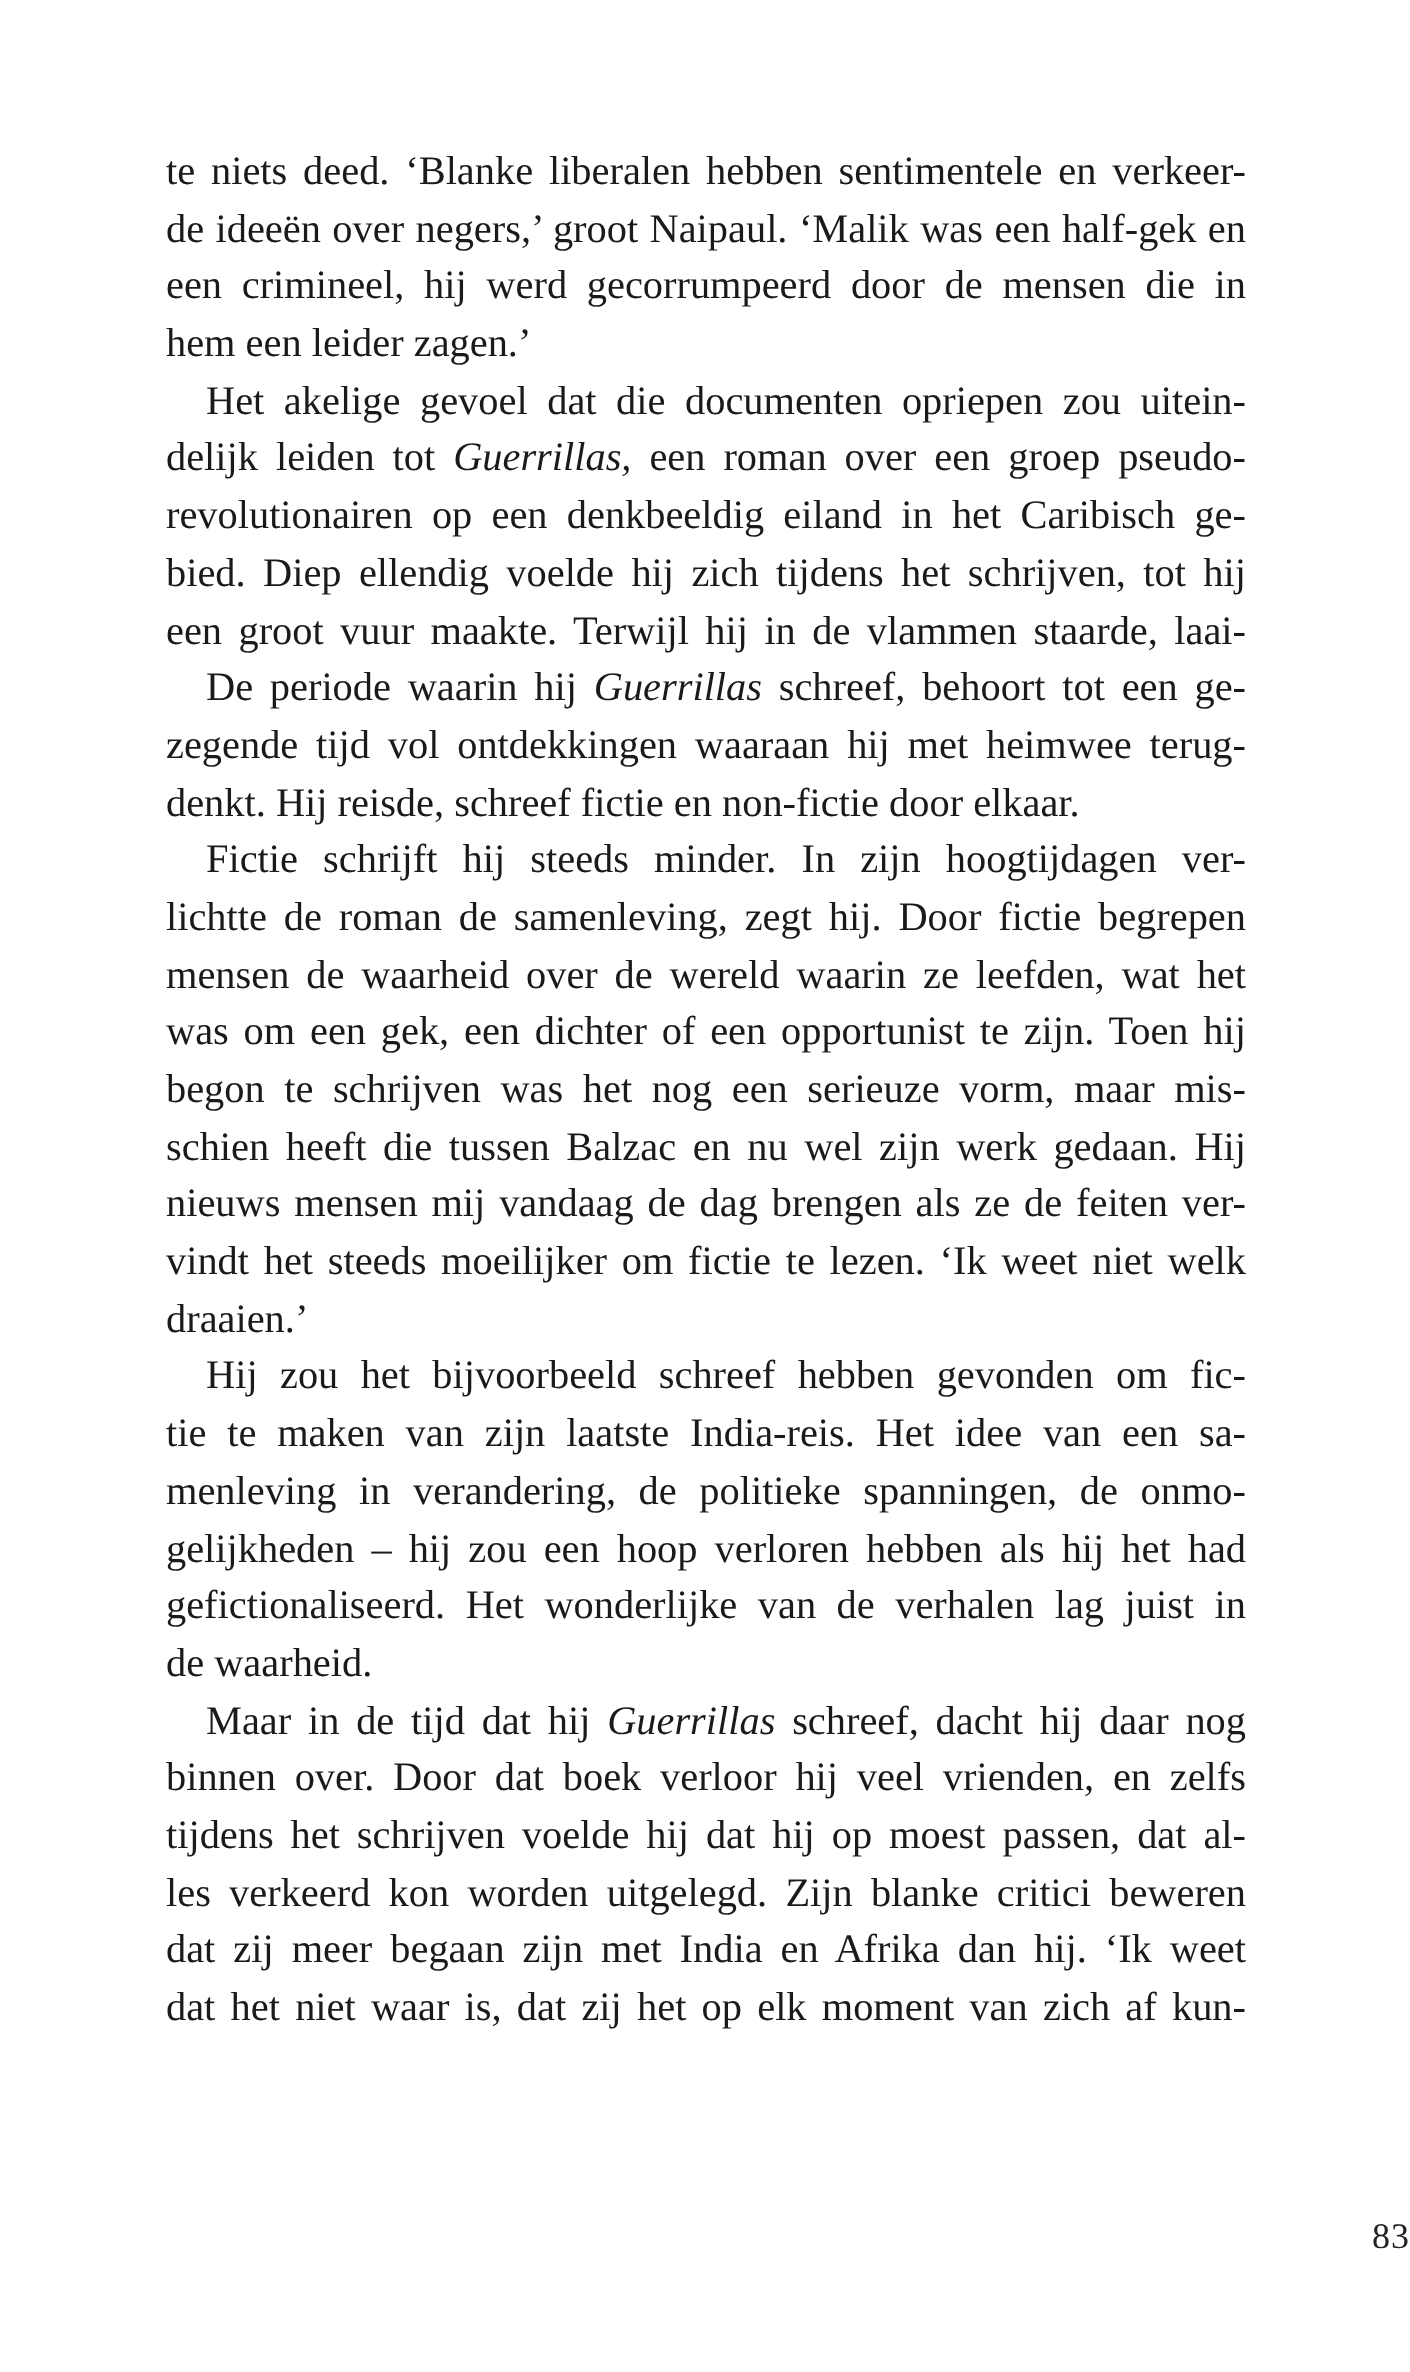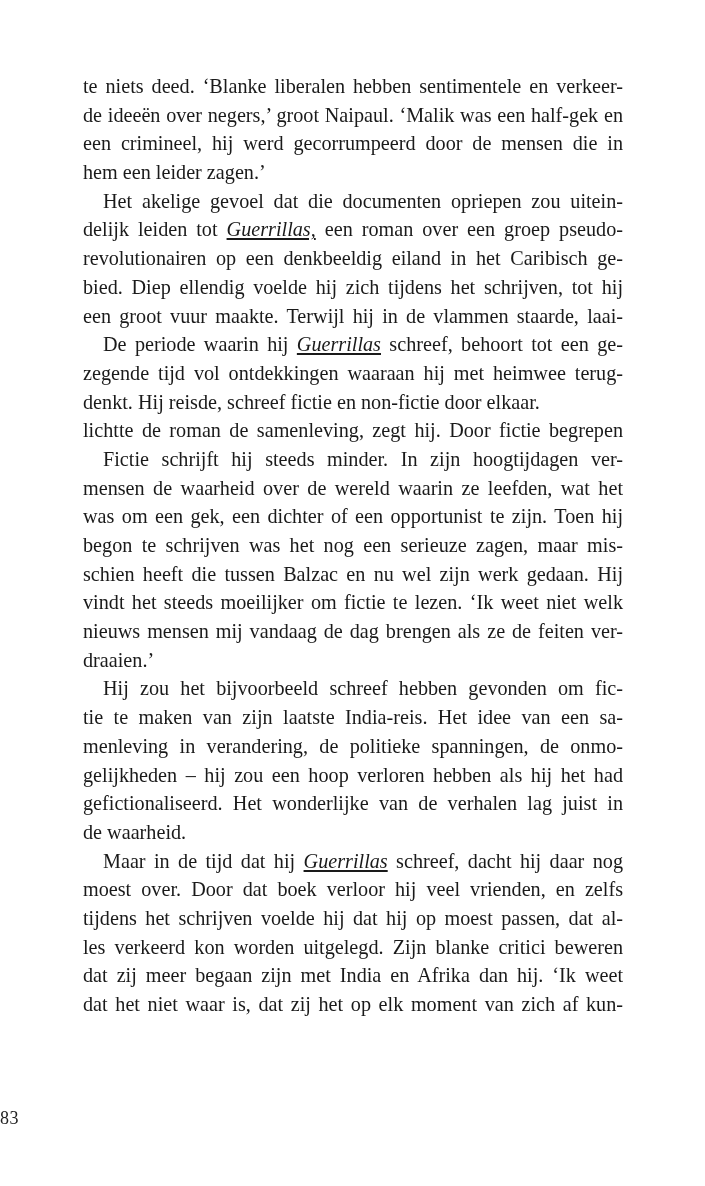--- a/index.html
+++ b/index.html
@@ -42,26 +42,26 @@
       text-align-last: left;
     }
     .line.indent {
       padding-left: 20px;
     }
     .page-number {
       position: absolute;
       left: 0;
       width: 705px;
       top: 1108px;
-      text-align: left;
+      text-align: right;
       font-size: 18px;
       color: #222;
       letter-spacing: 0.5px;
     }
-    em { font-style: italic; text-decoration: underline; }
+    em { font-style: italic; }
   </style>
 </head>
 <body>
 
 <div class="page">
   <div class="text-block">
     <span class="line">te niets deed. ‘Blanke liberalen hebben sentimentele en verkeer-</span>
     <span class="line">de ideeën over negers,’ groot Naipaul. ‘Malik was een half-gek en</span>
     <span class="line">een crimineel, hij werd gecorrumpeerd door de mensen die in</span>
     <span class="line last">hem een leider zagen.’</span>
@@ -69,39 +69,39 @@
     <span class="line indent">Het akelige gevoel dat die documenten opriepen zou uitein-</span>
     <span class="line"><span>delijk leiden tot </span><em>Guerrillas,</em><span> een roman over een groep pseudo-</span></span>
     <span class="line">revolutionairen op een denkbeeldig eiland in het Caribisch ge-</span>
     <span class="line">bied. Diep ellendig voelde hij zich tijdens het schrijven, tot hij</span>
     <span class="line">een groot vuur maakte. Terwijl hij in de vlammen staarde, laai-</span>
 
     <span class="line indent"><span>De periode waarin hij </span><em>Guerrillas</em><span> schreef, behoort tot een ge-</span></span>
     <span class="line">zegende tijd vol ontdekkingen waaraan hij met heimwee terug-</span>
     <span class="line last">denkt. Hij reisde, schreef fictie en non-fictie door elkaar.</span>
 
+    <span class="line indent">Fictie schrijft hij steeds minder. In zijn hoogtijdagen ver-</span>
     <span class="line">lichtte de roman de samenleving, zegt hij. Door fictie begrepen</span>
-    <span class="line indent">Fictie schrijft hij steeds minder. In zijn hoogtijdagen ver-</span>
     <span class="line">mensen de waarheid over de wereld waarin ze leefden, wat het</span>
     <span class="line">was om een gek, een dichter of een opportunist te zijn. Toen hij</span>
-    <span class="line">begon te schrijven was het nog een serieuze zagen, maar mis-</span>
+    <span class="line">begon te schrijven was het nog een serieuze vorm, maar mis-</span>
     <span class="line">schien heeft die tussen Balzac en nu wel zijn werk gedaan. Hij</span>
+    <span class="line">nieuws mensen mij vandaag de dag brengen als ze de feiten ver-</span>
     <span class="line">vindt het steeds moeilijker om fictie te lezen. ‘Ik weet niet welk</span>
-    <span class="line">nieuws mensen mij vandaag de dag brengen als ze de feiten ver-</span>
     <span class="line last">draaien.’</span>
 
     <span class="line indent">Hij zou het bijvoorbeeld schreef hebben gevonden om fic-</span>
     <span class="line">tie te maken van zijn laatste India-reis. Het idee van een sa-</span>
     <span class="line">menleving in verandering, de politieke spanningen, de onmo-</span>
     <span class="line">gelijkheden – hij zou een hoop verloren hebben als hij het had</span>
     <span class="line">gefictionaliseerd. Het wonderlijke van de verhalen lag juist in</span>
     <span class="line last">de waarheid.</span>
 
     <span class="line indent"><span>Maar in de tijd dat hij </span><em>Guerrillas</em><span> schreef, dacht hij daar nog</span></span>
-    <span class="line">moest over. Door dat boek verloor hij veel vrienden, en zelfs</span>
+    <span class="line">binnen over. Door dat boek verloor hij veel vrienden, en zelfs</span>
     <span class="line">tijdens het schrijven voelde hij dat hij op moest passen, dat al-</span>
     <span class="line">les verkeerd kon worden uitgelegd. Zijn blanke critici beweren</span>
     <span class="line">dat zij meer begaan zijn met India en Afrika dan hij. ‘Ik weet</span>
     <span class="line">dat het niet waar is, dat zij het op elk moment van zich af kun-</span>
   </div>
 
   <div class="page-number">83</div>
 </div>
 
 </body></html>

